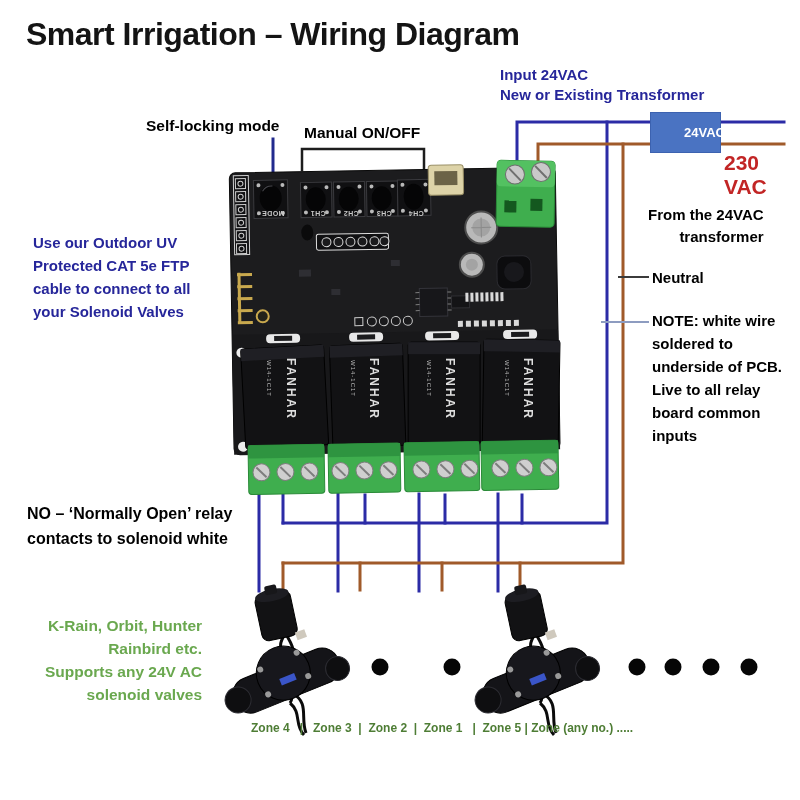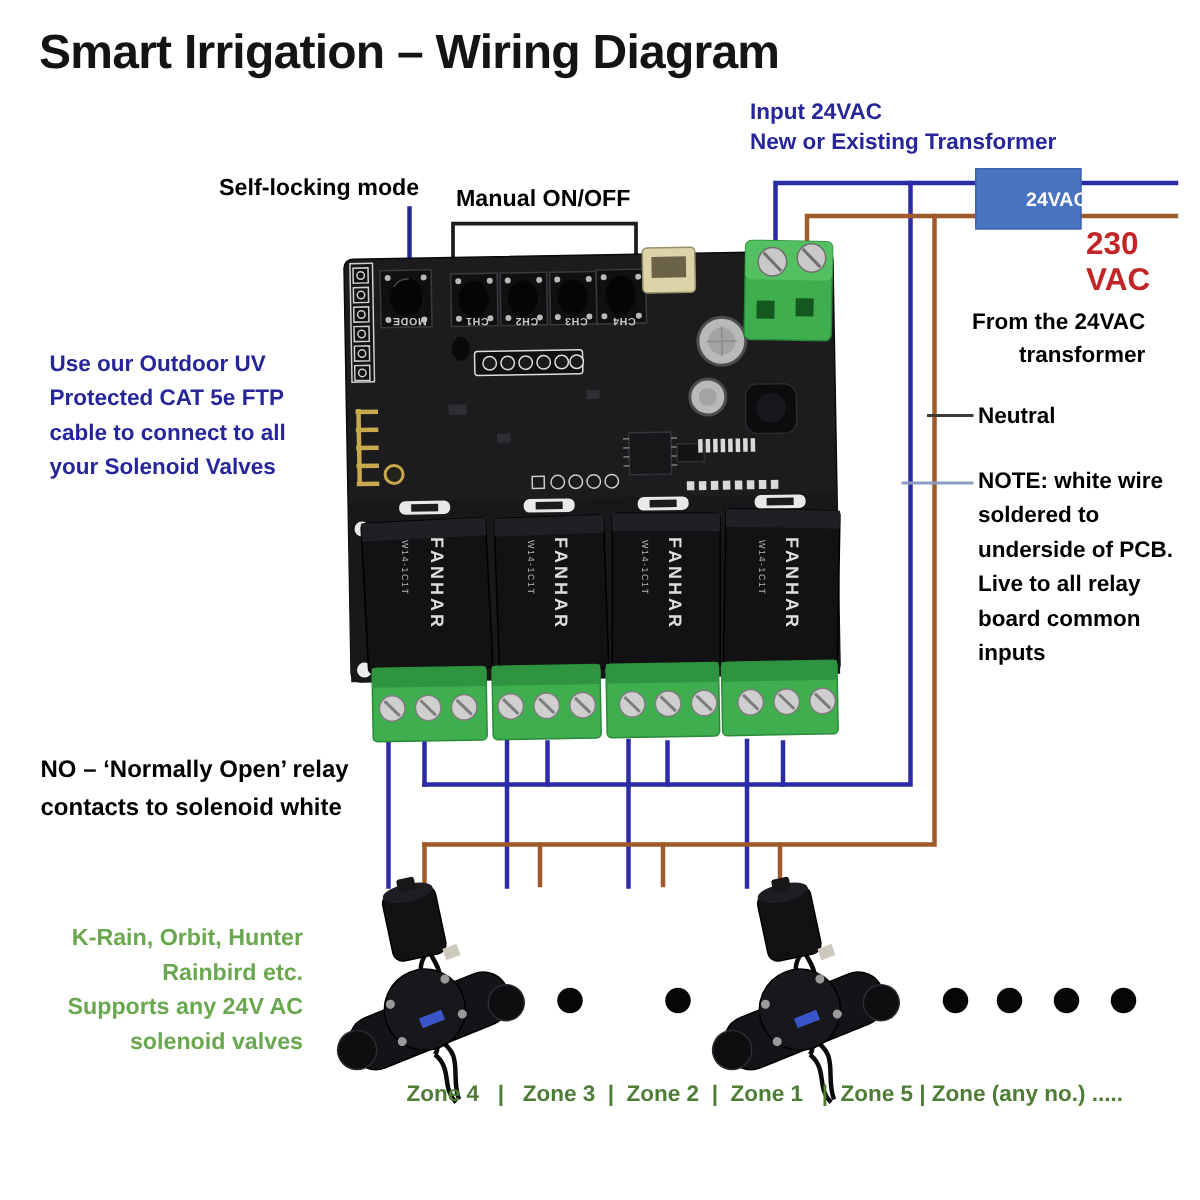--- a/index.html
+++ b/index.html
@@ -15,21 +15,21 @@
   #mains-230{left:724px;top:151px;font-size:21px;color:var(--mains-red);}
   #transformer-box{left:650px;top:112px;width:71px;height:41px;background:var(--transformer-fill);
     border:1px solid #3c62b0;color:#fff;font-size:13px;display:flex;align-items:center;justify-content:center;box-sizing:border-box;padding-left:38px;}
   #from-transformer{left:648px;top:204px;line-height:22px;text-align:right;}
   #neutral{left:652px;top:267px;}
   #note{left:652px;top:309px;line-height:23px;width:150px;}
   #cat5{left:33px;top:231px;color:var(--text-navy);line-height:23px;}
   #zones-note{left:27px;top:378px;color:var(--text-red);line-height:22px;font-size:15.5px;}
   #no-contacts{left:27px;top:501px;font-size:16px;line-height:25px;}
   #valve-brands{left:45px;top:614px;color:var(--text-green);line-height:23px;font-size:15.5px;text-align:right;}
-  #zone-row{left:251px;top:721px;font-size:15px;color:var(--zone-green);white-space:pre;margin-left:20px;}
+  #zone-row{left:251px;top:721px;font-size:12px;color:var(--zone-green);white-space:pre;}
   .btn-lbl{position:absolute;top:210px;width:34px;text-align:center;transform:rotate(180deg);
     font-size:7px;color:#c9c9c9;letter-spacing:0.5px;}
   .relay-brand{position:absolute;top:358px;font-size:12px;color:#dedede;letter-spacing:2px;
     transform:rotate(90deg);transform-origin:left top;width:90px;}
   .relay-model{position:absolute;top:360px;font-size:6px;color:#b5b5b5;letter-spacing:1px;
     transform:rotate(90deg);transform-origin:left top;width:80px;font-weight:normal;}
   svg{position:absolute;left:0;top:0;}
 </style>
 </head>
 <body>

